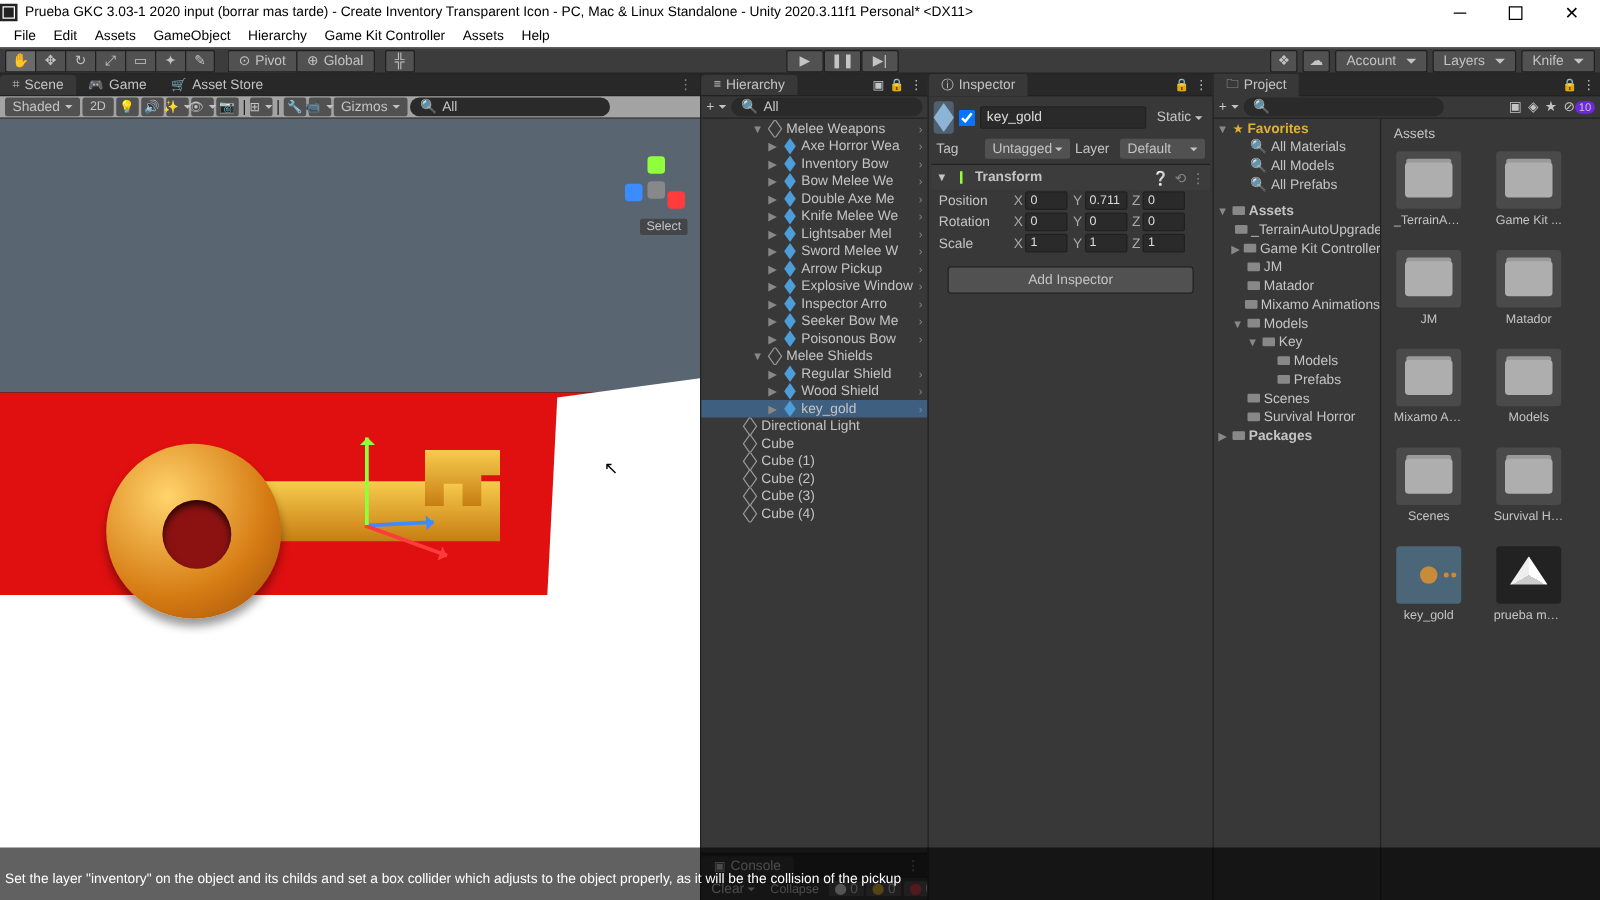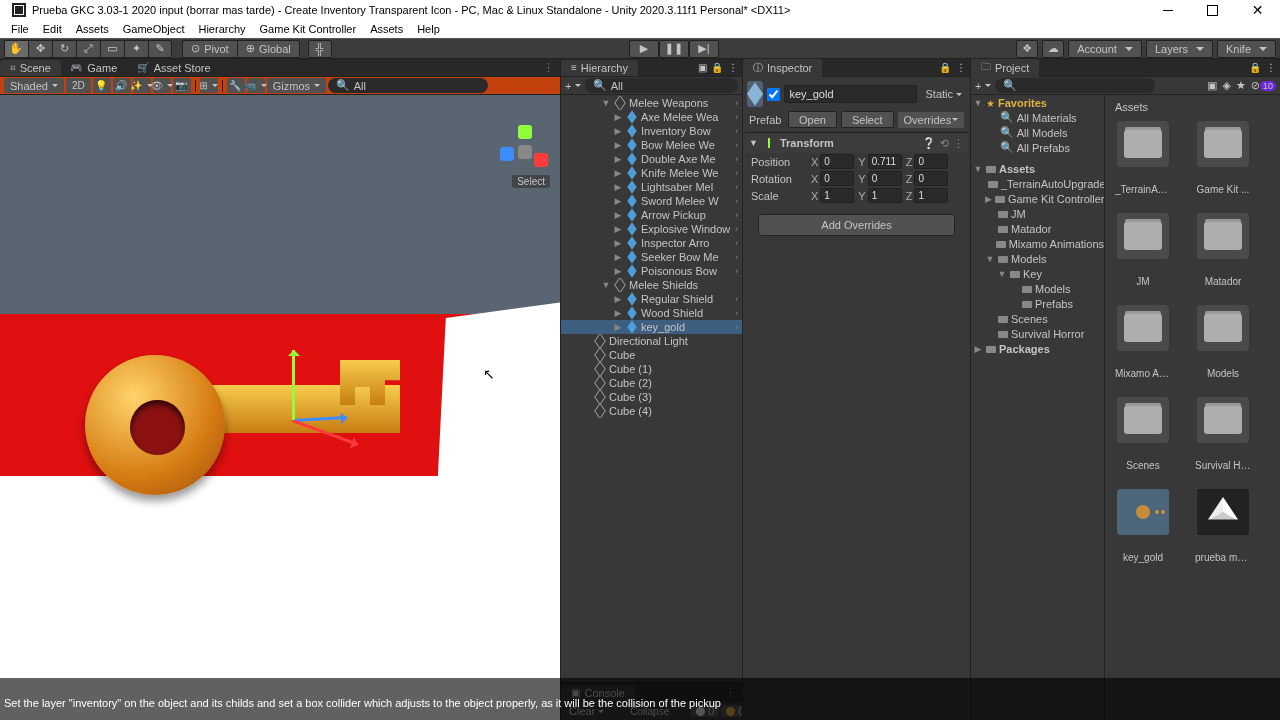--- a/index.html
+++ b/index.html
@@ -1,20 +1,20 @@
 <!DOCTYPE html>
 <html><head>
 <meta charset="utf-8">
 <style>
   * { margin: 0; padding: 0; box-sizing: border-box; font-family: "Lucida Grande", "Segoe UI", sans-serif; font-size: 11px; color: #c4c4c4; }
   html, body { width: 1280px; height: 720px; background: #333; overflow: hidden; }
   body { display:flex; flex-direction:column; }
 
   
-  .titlebar { height: 20px; background: #fff; color:#000; display:flex; align-items:center; padding-left:12px; }
+  .titlebar { height: 20px; background: #fff; color:#000; display:flex; align-items:center; padding-left:0; }
   .titlebar .u-icon { width:14px;height:14px;background:#222;margin-right:6px;display:flex;align-items:center;justify-content:center;}
   .titlebar .u-icon::after { content:""; width:8px;height:8px;border:1px solid #fff; }
   .titlebar .title { flex:1; color:#000; font-size:11px;}
   .titlebar .ctrl { width:45px;height:20px;display:flex;align-items:center;justify-content:center;color:#000;}
   .titlebar .win-min::after { content:""; width:10px;border-top:1px solid #000;}
   .titlebar .win-max::after { content:""; width:9px;height:9px;border:1px solid #000;}
   .titlebar .win-close { font-size:14px;}
   
   
   .menubar { height:18px; background:#fff; display:flex; align-items:center; padding:0 4px; color:#000;}
@@ -45,21 +45,21 @@
   .tabs { height:18px; display:flex; align-items:center; background:#282828; border-bottom:1px solid #222; padding-left:0;}
   .tab { padding:2px 10px; color:#999; display:flex;align-items:center;gap:4px;}
   .tab.active { background:#383838; color:#ddd; border-top-left-radius:3px;border-top-right-radius:3px;}
   .tab .tico { font-size:10px;}
   .tabs .more { margin-left:auto; padding:0 6px; color:#888;}
   .tabs .rightico { margin-left:auto; display:flex; gap:4px; padding-right:4px; color:#888;}
   .rightico span{font-size:10px;}
 
   
   .scene-col { width:560px; display:flex;flex-direction:column;}
-  .scene-toolbar { height:18px; background:#c2410c;border-bottom:1px solid #222;display:flex;align-items:center;gap:2px;padding:0 4px;}
+  .scene-toolbar { height:18px; background:#a3a3a3;border-bottom:1px solid #222;display:flex;align-items:center;gap:2px;padding:0 4px;}
   .stbtn { height:15px;padding:0 6px;background:#515151;border-radius:2px;display:flex;align-items:center;font-size:10px;color:#c4c4c4;}
   .stdrop { display:flex;align-items:center;gap:4px;}
   .stdrop::after { content:"";border:3px solid transparent;border-top-color:#c4c4c4;margin-top:3px;}
   .stico { width:18px;justify-content:center;padding:0;}
   .stsep { width:1px;height:12px;background:#222;margin:0 2px;}
   .searchbox { flex:1; max-width:160px;height:15px;background:#2a2a2a;border-radius:10px;padding:0 8px;display:flex;align-items:center;color:#888;gap:4px;}
   .scene-view { flex:1; position:relative; background:linear-gradient(#5a6572 0%, #5a6572 35%, #323232 35%, #323232 100%); overflow:hidden;}
   .scene-view .floor { position:absolute; left:-50px;top:35%;right:-300px;bottom:0;background:linear-gradient(#e01010 0%, #e01010 40%, #ffffff 40%);clip-path:polygon(0 0, 100% 0, 100% 100%, 0 100%);}
   .scene-view .floor2 { position:absolute;left:76%;top:33%;right:-10px;bottom:0;background:#fff;clip-path:polygon(14% 4%, 100% 0, 100% 100%, 0 100%);}
   .key-body { position:absolute; left:85px; top:260px; width:140px;height:140px;border-radius:50%;background:radial-gradient(circle at 35% 30%, #ffd46b,#d67b13 60%,#9c4e0c);box-shadow:0 6px 8px rgba(0,0,0,.4);}
@@ -92,21 +92,21 @@
   .node .oicon { width:12px;height:12px;display:flex;align-items:center;justify-content:center;}
   .cube-ico::before { content:"";width:8px;height:8px;border:1px solid #999;transform:rotate(45deg) skew(10deg,10deg);}
   .prefab-ico::before { content:"";width:8px;height:8px;background:#4d9ed8;transform:rotate(45deg) skew(10deg,10deg);}
   .node.prefab { color:#4d9ed8;}
   .node.sel { background:#3e5f80;color:#fff;}
   .node.sel.prefab{color:#cde4ff;}
   .node .arrow-r { margin-left:auto;color:#888;padding-right:4px;font-size:9px;}
 
   
   .console { height:38px;border-top:2px solid #222;display:flex;flex-direction:column;}
-  .console-body {height:18px;display:flex;align-items:center;gap:18px;padding:0 4px;}
+  .console-body {height:18px;display:flex;align-items:center;gap:4px;padding:0 4px;}
   .cbtn { padding:0 4px;color:#c4c4c4;font-size:10px;display:flex;align-items:center;gap:3px;}
   .cbtn .dd{border:3px solid transparent;border-top-color:#c4c4c4;margin-top:3px;}
   .cstat { margin-left:auto;display:flex;gap:2px;}
   .cpill { background:#515151;padding:0 5px;border-radius:2px;display:flex;align-items:center;gap:3px;}
   .cpill .dot{width:9px;height:9px;border-radius:50%;}
   .dot-info{background:#ddd;} .dot-warn{background:#e0b03b;} .dot-err{background:#d84545;}
 
   
   .insp-col { width:228px;}
   .insp-body { flex:1;padding:2px;overflow:hidden;display:flex;flex-direction:column;gap:0;}
@@ -142,21 +142,21 @@
   .proj-toolbar .search { width:80px;}
   .proj-body { flex:1;display:flex;overflow:hidden;}
   .proj-tree { width:134px;border-right:1px solid #222;overflow:hidden;}
   .pnode { height:15px;display:flex;align-items:center;gap:3px;padding-left:var(--d,2px);font-size:11px;white-space:nowrap;overflow:hidden;}
   .pnode .fold{width:10px;color:#888;font-size:9px;text-align:center;}
   .fav-star::before{content:"★";color:#e0b03b;font-size:10px;}
   .folder-ico::before{content:"";width:10px;height:7px;background:#888;border-radius:1px;display:inline-block;margin-top:1px;}
   .proj-grid { flex:1;padding:4px;overflow:hidden;}
   .grid-head { height:16px;padding:2px 6px;}
   .grid-items { display:flex;flex-wrap:wrap;gap:18px 24px;padding:6px;}
-  .gitem { width:56px;display:flex;flex-direction:column;align-items:center;gap:17px;}
+  .gitem { width:56px;display:flex;flex-direction:column;align-items:center;gap:4px;}
   .gthumb { width:52px;height:46px;background:#4a4a4a;border-radius:3px;display:flex;align-items:center;justify-content:center;}
   .gthumb.folder::before{content:"";width:38px;height:28px;background:#aeaeae;border-radius:3px;box-shadow:0 -4px 0 -1px #9a9a9a;}
   .gthumb.key { background:#4a6678;}
   .gthumb.key::before{content:"";width:14px;height:14px;border-radius:50%;background:#c78b3a;box-shadow:14px 0 0 -5px #c78b3a, 20px 0 0 -5px #c78b3a;}
   .gthumb.unity { background:#222;}
   .gthumb.unity::before{content:"";width:30px;height:30px;background:conic-gradient(#fff 0 120deg,#ccc 120deg 240deg,#eee 240deg);clip-path:polygon(50% 0,100% 75%,0 75%);}
   .glabel { font-size:10px;text-align:center;white-space:nowrap;overflow:hidden;text-overflow:ellipsis;width:100%;}
 
   
   .subtitle { position:absolute;left:0;right:0;bottom:0;background:rgba(0,0,0,.62);padding:6px 4px;color:#fff;font-size:24px;line-height:1.25;font-family:Arial,sans-serif;}
@@ -339,21 +339,21 @@
     <div class="tree" id="hier-tree">
         <div class="node" style="--d: 40px;">
           <span class="fold">▼</span>
           <span class="oicon cube-ico"></span>
           <span>Melee Weapons</span>
           <span class="arrow-r">›</span>
         </div>
         <div class="node prefab" style="--d: 52px;">
           <span class="fold">▶</span>
           <span class="oicon prefab-ico"></span>
-          <span>Axe Melee Wea</span>
+          <span>Axe Horror Wea</span>
           <span class="arrow-r">›</span>
         </div>
         <div class="node prefab" style="--d: 52px;">
           <span class="fold">▶</span>
           <span class="oicon prefab-ico"></span>
           <span>Inventory Bow</span>
           <span class="arrow-r">›</span>
         </div>
         <div class="node prefab" style="--d: 52px;">
           <span class="fold">▶</span>
@@ -520,25 +520,27 @@
             <input type="checkbox" checked="" style="">
             <input class="name-input" value="key_gold" style="">
             <div class="static-btn">
                 <span>Static</span>
                 <span class="dd" style="border:3px solid transparent;border-top-color:#c4c4c4;margin-top:3px"></span>
               </div>
           </div>
         </div>
       </div>
       <div class="insp-row">
-        <span class="lbl">Prefab</span>
-        <div class="pbtn">Open</div>
-        <div class="pbtn">Select</div>
-        <div class="drop-f" style="flex:1.3">
-            <span>Overrides</span>
+        <span class="lbl">Tag</span>
+        <div class="drop-f">
+            <span>Untagged</span>
+          </div>
+        <span class="lbl" style="width:32px">Layer</span>
+        <div class="drop-f">
+            <span>Default</span>
           </div>
       </div>
       <div class="comp">
         <div class="comp-head">
           <span class="fold">▼</span>
           <div class="comp-ico transform-ico"></div>
           <span class="title">Transform</span>
           <span class="hbtn">❔</span>
           <span class="hbtn">⟲</span>
           <span class="hbtn">⋮</span>
@@ -582,21 +584,21 @@
           <div class="ax">
               <span class="al">Y</span>
               <input value="1" style="">
             </div>
           <div class="ax">
               <span class="al">Z</span>
               <input value="1" style="">
             </div>
         </div>
       </div>
-      <div class="add-comp">Add Overrides</div>
+      <div class="add-comp">Add Inspector</div>
     </div>
   </div>
 
   <div class="panel proj-col">
     <div class="tabs">
       <div class="tab active">
           <span class="tico">🗀</span>
           <span>Project</span>
         </div>
       <div class="rightico">

